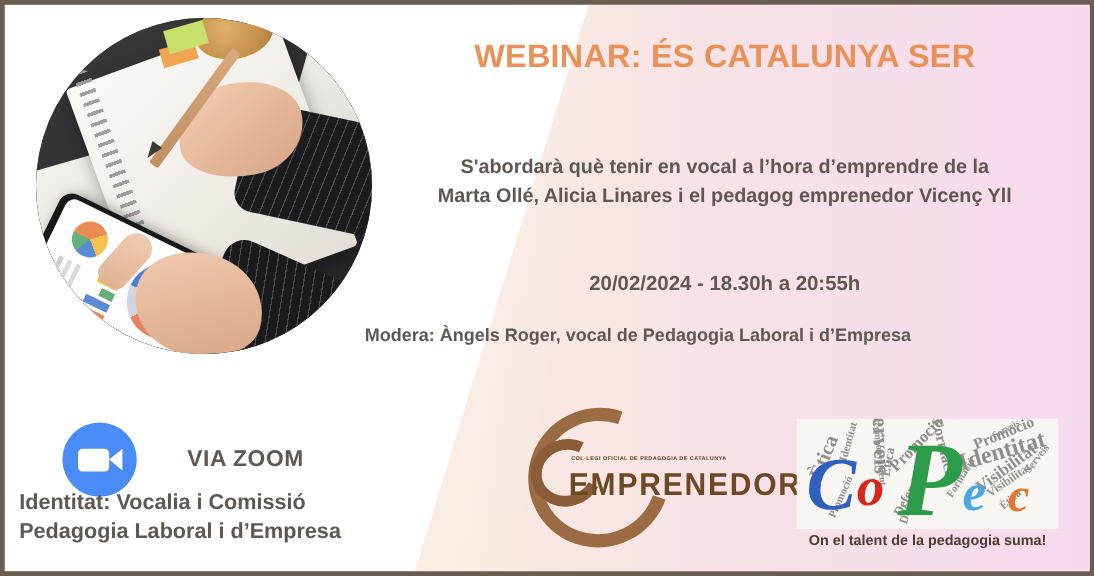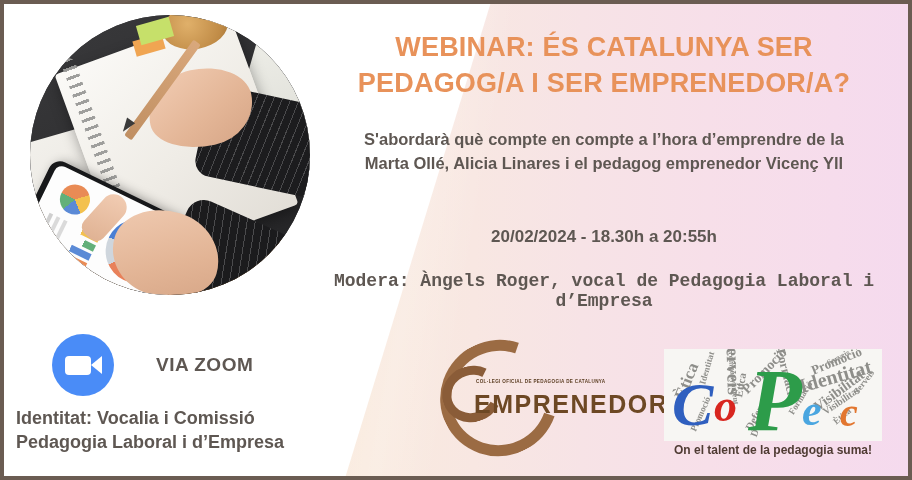--- a/index.html
+++ b/index.html
@@ -291,31 +291,30 @@
     width: 600px;
     text-align: center;
     color: #5e5752;
     font-size: 17px;
     font-weight: bold;
   }
   .moderator {
     left: 300px;
     top: 267px;
     width: 600px;
-    text-align: center;
+    text-align: left;
     color: #5e5752;
-    font-size: 18px;
-    font-weight: bold;
-    font-family: Liberation Mono, monospace;
+    font-size: 15px;
+    font-weight: bold;
   }
 
   
   .zoom-block {
     left: 48px;
-    top: 330px;
+    top: 348px;
     display: flex;
     align-items: center;
     gap: 42px;
   }
   .zoom-icon {
     width: 62px;
     height: 62px;
     border-radius: 50%;
     background: #4a8cf7;
     position: relative;
@@ -485,25 +484,24 @@
       <div class="hand-top"></div>
       <div class="pencil"></div>
       <div class="pencil-tip"></div>
       <div class="hand-bot"></div>
       <div class="finger"></div>
     </div>
   </div>
 
   <div class="layer title">
     <div>WEBINAR: ÉS CATALUNYA SER</div>
-    <div>PEDAGOG/A I SER EMPRENEDOR/A?</div>
   </div>
 
   <div class="layer subtitle">
-    <div>S'abordarà què compte en compte a l’hora d’emprendre de la</div>
+    <div>S'abordarà què tenir en vocal a l’hora d’emprendre de la</div>
     <div>Marta Ollé, Alicia Linares i el pedagog emprenedor Vicenç Yll</div>
   </div>
 
   <div class="layer datetime">20/02/2024 - 18.30h a 20:55h</div>
 
   <div class="layer moderator">Modera: Àngels Roger, vocal de Pedagogia Laboral i d’Empresa</div>
 
   <div class="layer zoom-block">
     <div class="zoom-icon">
       <div class="zoom-cam-body"></div>

